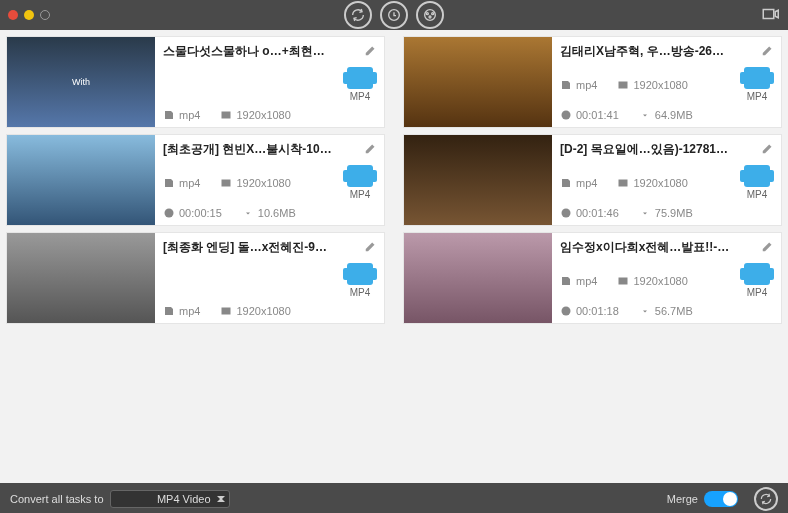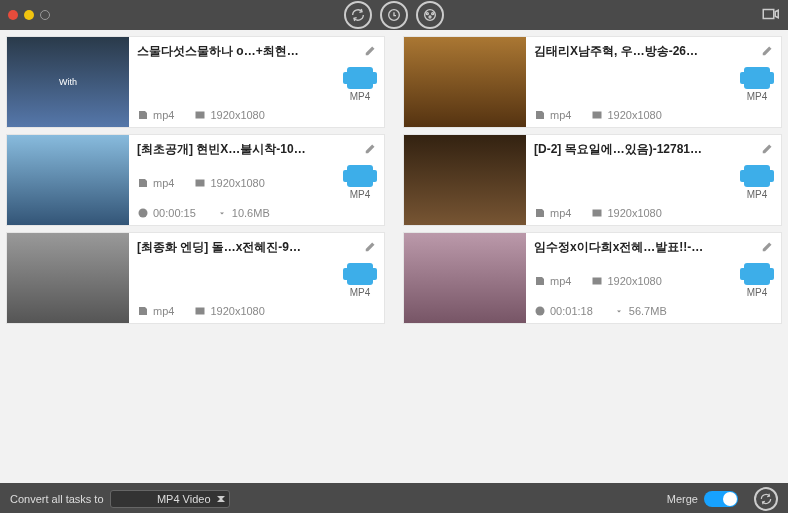--- a/index.html
+++ b/index.html
@@ -9,21 +9,21 @@
   .dot { width:10px; height:10px; border-radius:50%; }
   .red{background:#e74c3c}.yellow{background:#f1c40f}.green{background:#4a4a4a;border:1px solid #999}
   .header-tabs { position:absolute; left:50%; top:0; transform:translateX(-50%); display:flex; gap:8px; height:30px; align-items:center;}
   .htab { width:28px; height:28px; border:2px solid #ccc; border-radius:50%; display:flex; align-items:center; justify-content:center; cursor:pointer;}
   .htab svg{width:16px;height:16px;stroke:#ccc;fill:none;stroke-width:2}
   .header-right{position:absolute; right:8px; top:5px; cursor:pointer;}
   .header-right svg{width:20px;height:18px;stroke:#ccc;fill:none;stroke-width:2}
   .content { height: calc(513px - 30px - 30px); overflow:auto; padding:6px; display:grid; grid-template-columns: 1fr 1fr; gap:6px 18px; align-content:start;
     background-image: radial-gradient(#ddd 0.5px, transparent 0.5px); background-size:6px 6px;}
   .card { background:#fff; border:1px solid #e5e5e5; height:92px; display:flex; position:relative; }
-  .thumb { width:122px; height:90px; background:#222; position:relative; display:flex; align-items:center; justify-content:center; color:#fff; font-size:9px; overflow:hidden;}
+  .thumb { width:148px; height:90px; background:#222; position:relative; display:flex; align-items:center; justify-content:center; color:#fff; font-size:9px; overflow:hidden;}
   .info { flex:1; padding:6px 8px; display:flex; flex-direction:column; justify-content:space-between; }
   .title { font-weight:bold; font-size:12px; color:#222; white-space:nowrap; overflow:hidden; text-overflow:ellipsis; max-width:170px;}
   .metarow { display:flex; gap:20px; align-items:center; color:#888; font-size:11px;}
   .meta { display:flex; gap:4px; align-items:center;}
   .meta svg{width:12px;height:12px;fill:#888}
   .edit { position:absolute; right:6px; top:6px; cursor:pointer;}
   .edit svg{width:14px;height:14px;fill:#999}
   .badge { position:absolute; right:6px; top:30px; width:36px; text-align:center; font-size:10px; color:#666; cursor:pointer;}
   .badge-icon { width:26px; height:22px; margin:0 auto 2px; background:#3daee9; border-radius:3px; position:relative;}
   .badge-icon::before{content:""; position:absolute; left:-4px; top:5px; width:4px;height:12px;background:#3daee9;border-radius:2px 0 0 2px;}
@@ -121,20 +121,34 @@
             </svg>
             <span>mp4</span>
           </div>
         <div class="meta">
             <svg viewBox="0 0 24 24">
               <rect x="3" y="5" width="18" height="14"></rect>
             </svg>
             <span>1920x1080</span>
           </div>
       </div>
+      <div class="metarow">
+        <div class="meta">
+            <svg viewBox="0 0 24 24">
+              <circle cx="12" cy="12" r="9"></circle>
+            </svg>
+            <span>00:01:41</span>
+          </div>
+        <div class="meta">
+            <svg viewBox="0 0 24 24">
+              <path d="M12 3v12m-4-4 4 4 4-4M4 21h16"></path>
+            </svg>
+            <span>64.9MB</span>
+          </div>
+      </div>
     </div>
     <div class="edit"><svg viewBox="0 0 24 24">
           <path d="M3 17l11-11 4 4-11 11H3v-4z"></path>
         </svg></div>
     <div class="badge"><div class="badge-icon"></div><span>MP4</span></div>
   </div>
 
   <div class="card">
     <div class="thumb t2"></div>
     <div class="info">
@@ -183,20 +197,34 @@
             <svg viewBox="0 0 24 24">
               <path d="M4 4h12l4 4v12H4z"></path>
             </svg>
             <span>mp4</span>
           </div>
         <div class="meta">
             <svg viewBox="0 0 24 24">
               <rect x="3" y="5" width="18" height="14"></rect>
             </svg>
             <span>1920x1080</span>
+          </div>
+      </div>
+      <div class="metarow">
+        <div class="meta">
+            <svg viewBox="0 0 24 24">
+              <circle cx="12" cy="12" r="9"></circle>
+            </svg>
+            <span>00:01:46</span>
+          </div>
+        <div class="meta">
+            <svg viewBox="0 0 24 24">
+              <path d="M12 3v12m-4-4 4 4 4-4M4 21h16"></path>
+            </svg>
+            <span>75.9MB</span>
           </div>
       </div>
     </div>
     <div class="edit"><svg viewBox="0 0 24 24">
           <path d="M3 17l11-11 4 4-11 11H3v-4z"></path>
         </svg></div>
     <div class="badge"><div class="badge-icon"></div><span>MP4</span></div>
   </div>
 
   <div class="card">

